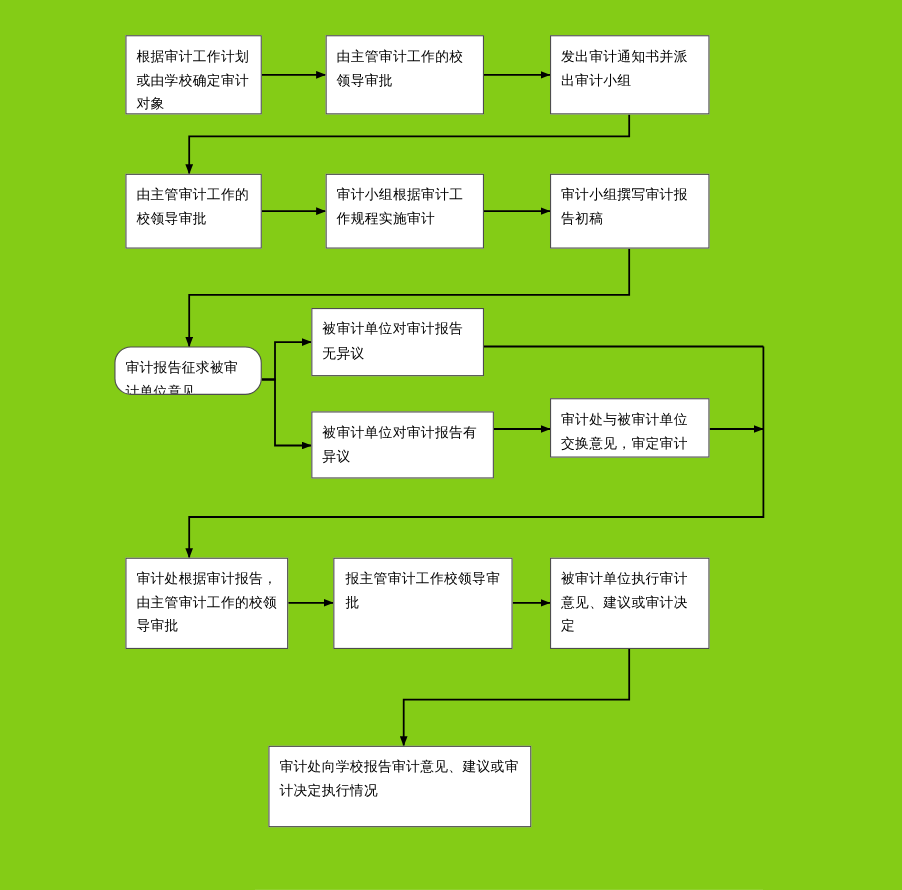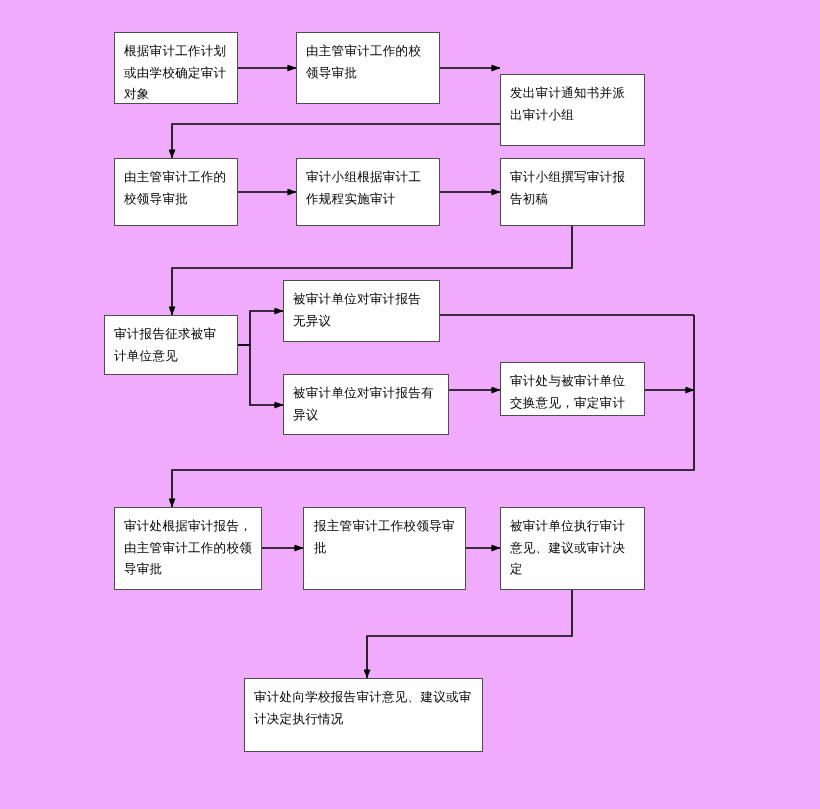--- a/index.html
+++ b/index.html
@@ -8,21 +8,21 @@
     padding: 0;
     background: #ffffff;
   }
   body {
     font-family: "DejaVu Sans", "Liberation Sans", sans-serif;
   }
   #canvas {
     position: relative;
     width: 820px;
     height: 809px;
-    background: #f0abfc;
+    background: #84cc16;
     overflow: hidden;
   }
   #edge-layer {
     position: absolute;
     left: 0;
     top: 0;
     width: 820px;
     height: 809px;
     pointer-events: none;
   }
@@ -66,25 +66,25 @@
         <polyline points="694,315 694,470 172,470 172,507" fill="none" stroke="#000000" stroke-width="1.6" stroke-linecap="butt" stroke-linejoin="miter" marker-end="url(#arrowhead)"></polyline>
         <polyline points="262,548 303,548" fill="none" stroke="#000000" stroke-width="1.6" stroke-linecap="butt" stroke-linejoin="miter" marker-end="url(#arrowhead)"></polyline>
         <polyline points="466,548 500,548" fill="none" stroke="#000000" stroke-width="1.6" stroke-linecap="butt" stroke-linejoin="miter" marker-end="url(#arrowhead)"></polyline>
         <polyline points="572,590 572,636 367,636 367,678" fill="none" stroke="#000000" stroke-width="1.6" stroke-linecap="butt" stroke-linejoin="miter" marker-end="url(#arrowhead)"></polyline>
       </g>
   </svg>
 
   <div id="node-group">
       <div class="node" id="n1" style="left: 114px; top: 32px; width: 124px; height: 72px; border-color: rgb(77, 77, 77);">根据审计工作计划或由学校确定审计对象</div>
       <div class="node" id="n2" style="left: 296px; top: 32px; width: 144px; height: 72px; border-color: rgb(77, 77, 77);">由主管审计工作的校领导审批</div>
-      <div class="node" id="n3" style="left: 500px; top: 32px; width: 145px; height: 72px; border-color: rgb(77, 77, 77); margin-top: 42px;">发出审计通知书并派出审计小组</div>
+      <div class="node" id="n3" style="left: 500px; top: 32px; width: 145px; height: 72px; border-color: rgb(77, 77, 77);">发出审计通知书并派出审计小组</div>
       <div class="node" id="n4" style="left: 114px; top: 158px; width: 124px; height: 68px; border-color: rgb(77, 77, 77);">由主管审计工作的校领导审批</div>
       <div class="node" id="n5" style="left: 296px; top: 158px; width: 144px; height: 68px; border-color: rgb(77, 77, 77);">审计小组根据审计工作规程实施审计</div>
       <div class="node" id="n6" style="left: 500px; top: 158px; width: 145px; height: 68px; border-color: rgb(77, 77, 77);">审计小组撰写审计报告初稿</div>
-      <div class="node" id="n7" style="left: 104px; top: 315px; width: 134px; height: 60px; border-color: rgb(77, 77, 77);">审计报告征求被审计单位意见</div>
+      <div class="node" id="n7" style="left: 104px; top: 315px; width: 134px; height: 44px; border-color: rgb(77, 77, 77); border-radius: 15px;">审计报告征求被审计单位意见</div>
       <div class="node" id="n8" style="left: 283px; top: 280px; width: 157px; height: 62px; border-color: rgb(77, 77, 77);">被审计单位对审计报告无异议</div>
       <div class="node" id="n9" style="left: 283px; top: 374px; width: 166px; height: 61px; border-color: rgb(77, 77, 77);">被审计单位对审计报告有异议</div>
       <div class="node" id="n10" style="left: 500px; top: 362px; width: 145px; height: 54px; border-color: rgb(77, 77, 77);">审计处与被审计单位交换意见，审定审计报告</div>
       <div class="node" id="n11" style="left: 114px; top: 507px; width: 148px; height: 83px; border-color: rgb(77, 77, 77);">审计处根据审计报告，由主管审计工作的校领导审批</div>
       <div class="node" id="n12" style="left: 303px; top: 507px; width: 163px; height: 83px; border-color: rgb(77, 77, 77); padding-left: 10px;">报主管审计工作校领导审批</div>
       <div class="node" id="n13" style="left: 500px; top: 507px; width: 145px; height: 83px; border-color: rgb(77, 77, 77);">被审计单位执行审计意见、建议或审计决定</div>
       <div class="node" id="n14" style="left: 244px; top: 678px; width: 239px; height: 74px; border-color: rgb(77, 77, 77);">审计处向学校报告审计意见、建议或审计决定执行情况</div>
     </div>
 
 </div>

